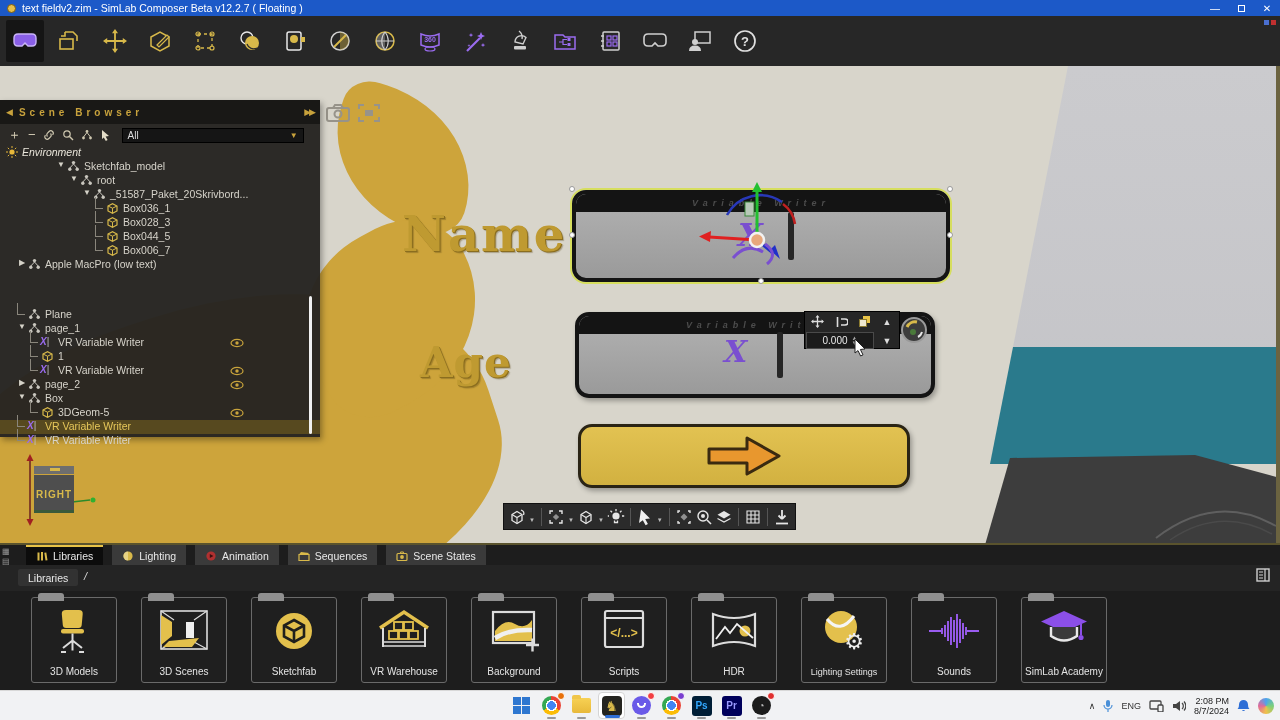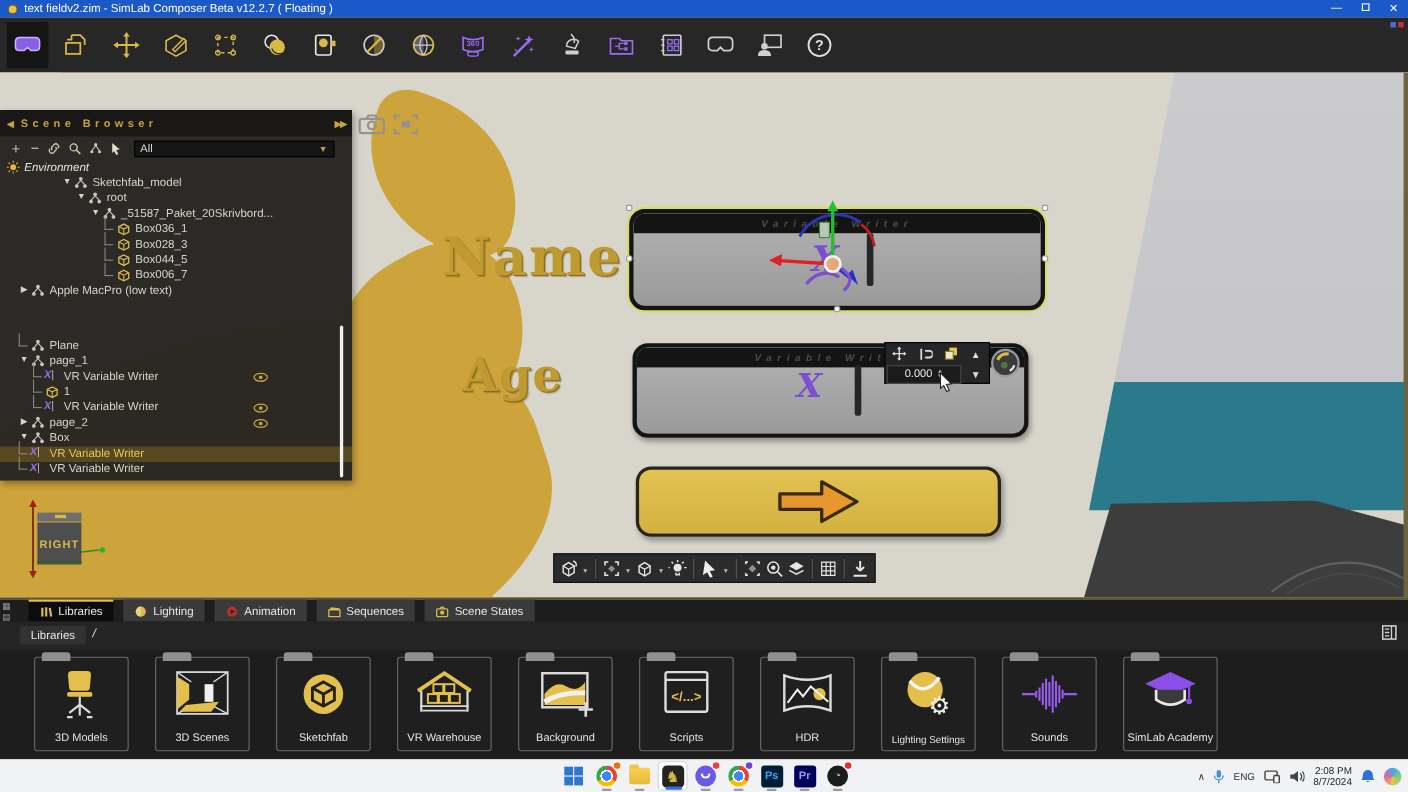--- a/index.html
+++ b/index.html
@@ -68,21 +68,21 @@
   .vwic em { color:#9a6cf0; font-style:italic; }
   .vwic b { color:#bbb; font-weight:normal; }
   #sb-scrollbar { left:309px; top:196px; width:3px; height:138px; background:#f0f0f0; border-radius:2px; }
 
   #snapshot-icons { left:325px; top:36px; display:flex; gap:5px; }
 
   
   .gold-3d { font-family:"DejaVu Serif", serif; font-weight:bold; color:#bf9a31;
     text-shadow:1px 1px 0 #8a6d1f, 2px 2px 1px rgba(90,70,20,.35); }
   #name-label { left:402px; top:140px; font-size:48px; letter-spacing:2px; }
-  #age-label { left:420px; top:250px; font-size:42px; letter-spacing:1px; }
+  #age-label { left:420px; top:272px; font-size:42px; letter-spacing:1px; }
 
   
   .vw-widget { border:4px solid #141414; border-radius:14px; overflow:hidden;
     background:linear-gradient(180deg,#b2b2b2,#9a9a9a); box-shadow:2px 3px 5px rgba(0,0,0,.3); }
   .vw-head { height:18px; background:#141414; display:flex; align-items:center; justify-content:center; }
   .vw-title { color:#4c4c4c; font-size:9px; font-weight:bold; letter-spacing:5px; font-style:italic; }
   .vw-x { position:absolute; font-family:"DejaVu Serif", serif; font-style:italic; font-weight:bold;
     color:#7a4fd0; }
   .vw-cursor { position:absolute; width:6px; background:#262626; border-radius:2px; }
   #widget-name { left:572px; top:124px; width:378px; height:92px; box-shadow:0 0 0 2px #d6de5e; }
@@ -535,20 +535,36 @@
             <span class="ti ic">
               <svg width="13" height="12" viewBox="0 0 13 12">
                 <circle cx="6.5" cy="2.6" r="1.7" fill="#c9c6be"></circle>
                 <circle cx="2.8" cy="9.2" r="1.7" fill="#c9c6be"></circle>
                 <circle cx="10.2" cy="9.2" r="1.7" fill="#c9c6be"></circle>
                 <path d="M6.5 4L2.8 8M6.5 4l3.7 4" stroke="#c9c6be" stroke-width="1"></path>
               </svg>
             </span>
             <span class="lbl">Box</span>
           </div>
+          <div class="trow" style="padding-left: 30px;">
+            <span class="conn"></span>
+            <span class="ti ic">
+              <svg width="13" height="13" viewBox="0 0 13 13">
+                <path d="M2 4l4.5-2.3L11 4v5l-4.5 2.3L2 9z" fill="none" stroke="#d8b94a" stroke-width="1.2"></path>
+                <path d="M2 4l4.5 2.2L11 4M6.5 6.2V11" stroke="#d8b94a" stroke-width="1" fill="none"></path>
+              </svg>
+            </span>
+            <span class="lbl">3DGeom-5</span>
+            <span class="eye ic">
+              <svg width="14" height="10" viewBox="0 0 14 10">
+                <ellipse cx="7" cy="5" rx="6" ry="3.6" fill="none" stroke="#c9a43c" stroke-width="1.2"></ellipse>
+                <circle cx="7" cy="5" r="1.7" fill="#c9a43c"></circle>
+              </svg>
+            </span>
+          </div>
           <div class="trow selected" style="padding-left: 17px;">
             <span class="conn"></span>
             <span class="ti vwic"><em>X</em><b>|</b></span>
             <span class="lbl">VR Variable Writer</span>
           </div>
           <div class="trow" style="padding-left: 17px;">
             <span class="conn"></span>
             <span class="ti vwic"><em>X</em><b>|</b></span>
             <span class="lbl">VR Variable Writer</span>
           </div>

